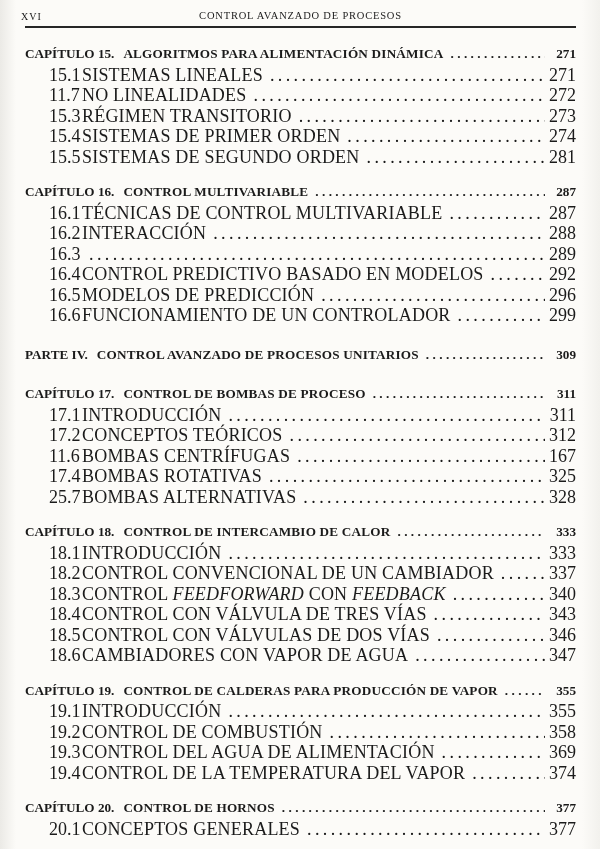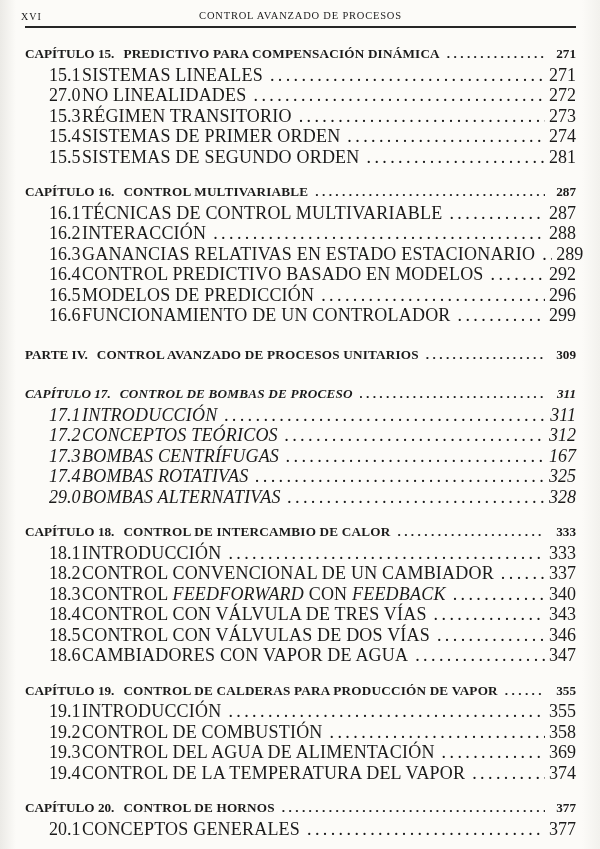--- a/index.html
+++ b/index.html
@@ -26,21 +26,21 @@
     border-bottom: 2px solid #262626;
   }
   .folio {
     position: absolute; left: -4px; top: 1px;
     font-size: 10px; letter-spacing: 1px;
   }
   .toc { margin-top: 16px; }
   .section { margin-top: 15px; }
   .section:first-child { margin-top: 0; }
   .section.part { margin-top: 19px; }
-  .section.part + .section { margin-top: 19px; font-style: italic; }
+  .section.part + .section { margin-top: 19px; }
   .row {
     display: flex;
     align-items: center;
     line-height: 20.5px;
     white-space: nowrap;
   }
   .heading { font-weight: bold; font-size: 13.2px; }
   .heading .lbl { flex: none; margin-right: 9px; }
   .entry { font-size: 18px; padding-left: 24px; }
   .num { flex: none; display: inline-block; min-width: 33px; }
@@ -63,32 +63,32 @@
 
 <div class="page">
   <header class="running-header">
     <span class="folio">XVI</span>
     <span class="running-title">CONTROL AVANZADO DE PROCESOS</span>
   </header>
   <main class="toc">
       <section class="section">
         <div class="row heading">
           <span class="lbl">CAPÍTULO 15.</span>
-          <span class="ttl">PREDICTIVO PARA COMPENSACIÓN DINÁMICA</span>
+          <span class="ttl">ALGORITMOS PARA ALIMENTACIÓN DINÁMICA</span>
           <span class="leader"></span>
           <span class="pg">271</span>
         </div>
         <div class="row entry">
           <span class="num">15.1</span>
           <span class="ttl">SISTEMAS LINEALES</span>
           <span class="leader"></span>
           <span class="pg">271</span>
         </div>
         <div class="row entry">
-          <span class="num">27.0</span>
+          <span class="num">11.7</span>
           <span class="ttl">NO LINEALIDADES</span>
           <span class="leader"></span>
           <span class="pg">272</span>
         </div>
         <div class="row entry">
           <span class="num">15.3</span>
           <span class="ttl">RÉGIMEN TRANSITORIO</span>
           <span class="leader"></span>
           <span class="pg">273</span>
         </div>
@@ -119,21 +119,20 @@
           <span class="pg">287</span>
         </div>
         <div class="row entry">
           <span class="num">16.2</span>
           <span class="ttl">INTERACCIÓN</span>
           <span class="leader"></span>
           <span class="pg">288</span>
         </div>
         <div class="row entry">
           <span class="num">16.3</span>
-          <span class="ttl">GANANCIAS RELATIVAS EN ESTADO ESTACIONARIO</span>
           <span class="leader"></span>
           <span class="pg">289</span>
         </div>
         <div class="row entry">
           <span class="num">16.4</span>
           <span class="ttl">CONTROL PREDICTIVO BASADO EN MODELOS</span>
           <span class="leader"></span>
           <span class="pg">292</span>
         </div>
         <div class="row entry">
@@ -170,33 +169,33 @@
           <span class="leader"></span>
           <span class="pg">311</span>
         </div>
         <div class="row entry">
           <span class="num">17.2</span>
           <span class="ttl">CONCEPTOS TEÓRICOS</span>
           <span class="leader"></span>
           <span class="pg">312</span>
         </div>
         <div class="row entry">
-          <span class="num">17.3</span>
+          <span class="num">11.6</span>
           <span class="ttl">BOMBAS CENTRÍFUGAS</span>
           <span class="leader"></span>
           <span class="pg">167</span>
         </div>
         <div class="row entry">
           <span class="num">17.4</span>
           <span class="ttl">BOMBAS ROTATIVAS</span>
           <span class="leader"></span>
           <span class="pg">325</span>
         </div>
         <div class="row entry">
-          <span class="num">29.0</span>
+          <span class="num">25.7</span>
           <span class="ttl">BOMBAS ALTERNATIVAS</span>
           <span class="leader"></span>
           <span class="pg">328</span>
         </div>
       </section>
       <section class="section">
         <div class="row heading">
           <span class="lbl">CAPÍTULO 18.</span>
           <span class="ttl">CONTROL DE INTERCAMBIO DE CALOR</span>
           <span class="leader"></span>

